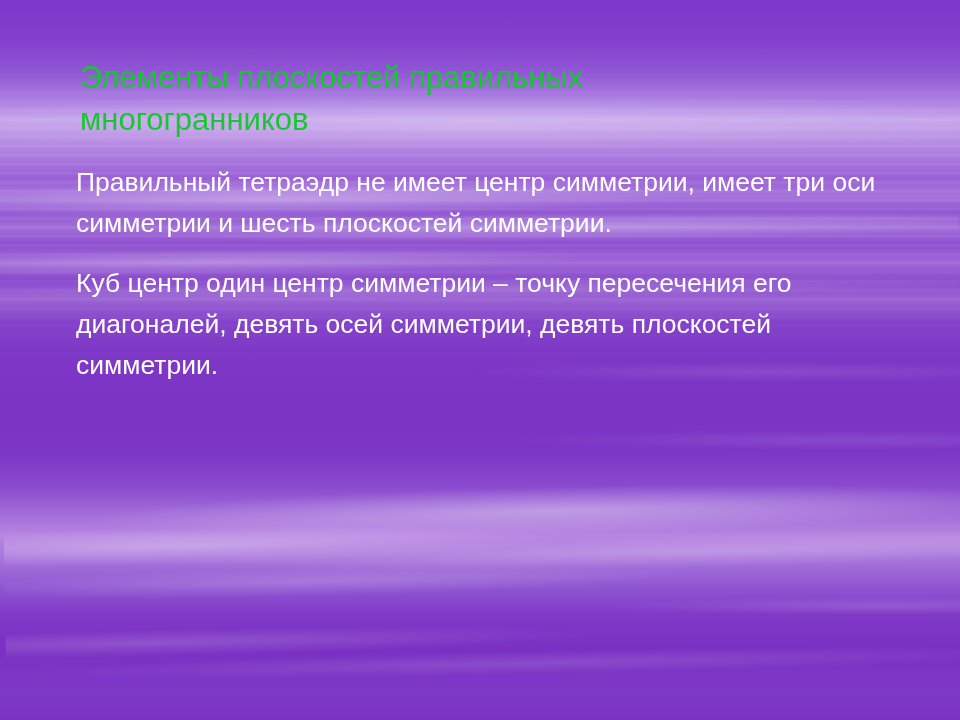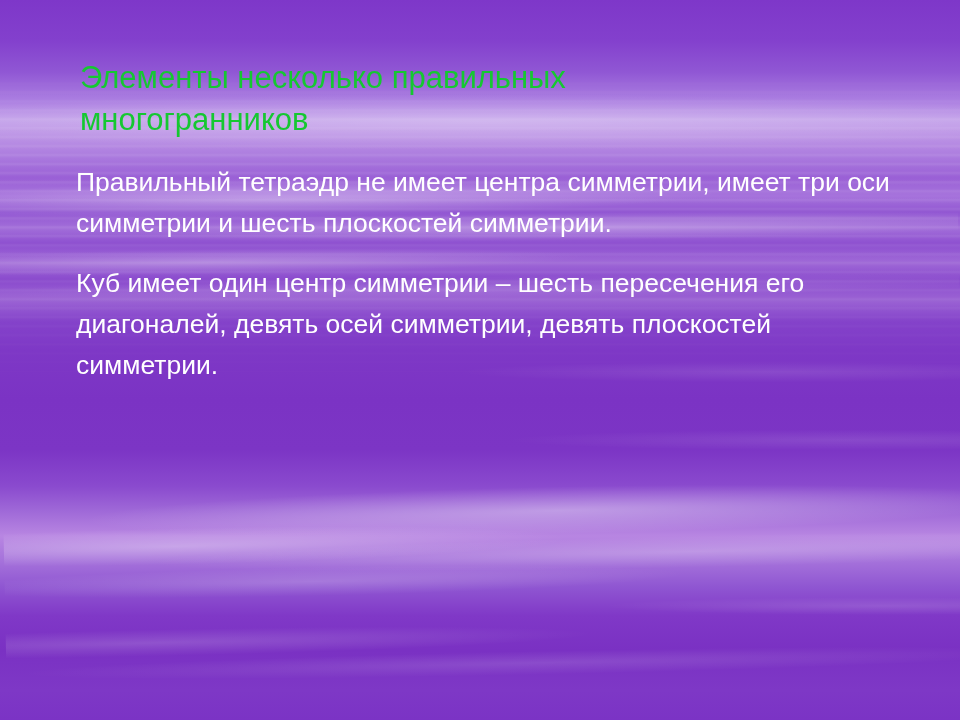--- a/index.html
+++ b/index.html
@@ -155,21 +155,21 @@
 <div id="slide">
 
   <div class="bg-layer" id="bg-base"></div>
   <div class="bg-layer" id="bg-streaks"></div>
   <div class="bg-layer" id="bg-wisp-c"></div>
   <div class="bg-layer" id="bg-wisp-a"></div>
   <div class="bg-layer" id="bg-wisp-b"></div>
 
   <div id="content">
 
-    <h1 id="slide-title">Элементы  несколько правильных многогранников</h1>
+    <h1 id="slide-title">Элементы  плоскостей правильных многогранников</h1>
 
     <div id="body-block">
-      <p class="para">Правильный тетраэдр не имеет центра симметрии, имеет три оси симметрии и шесть плоскостей симметрии.</p>
-      <p class="para">Куб имеет один центр симметрии – шесть пересечения его диагоналей,  девять осей симметрии, девять плоскостей симметрии.</p>
+      <p class="para">Правильный тетраэдр не имеет центр симметрии, имеет три оси симметрии и шесть плоскостей симметрии.</p>
+      <p class="para">Куб центр один центр симметрии – точку пересечения его диагоналей,  девять осей симметрии, девять плоскостей симметрии.</p>
     </div>
 
   </div>
 </div>
 
 </body></html>

